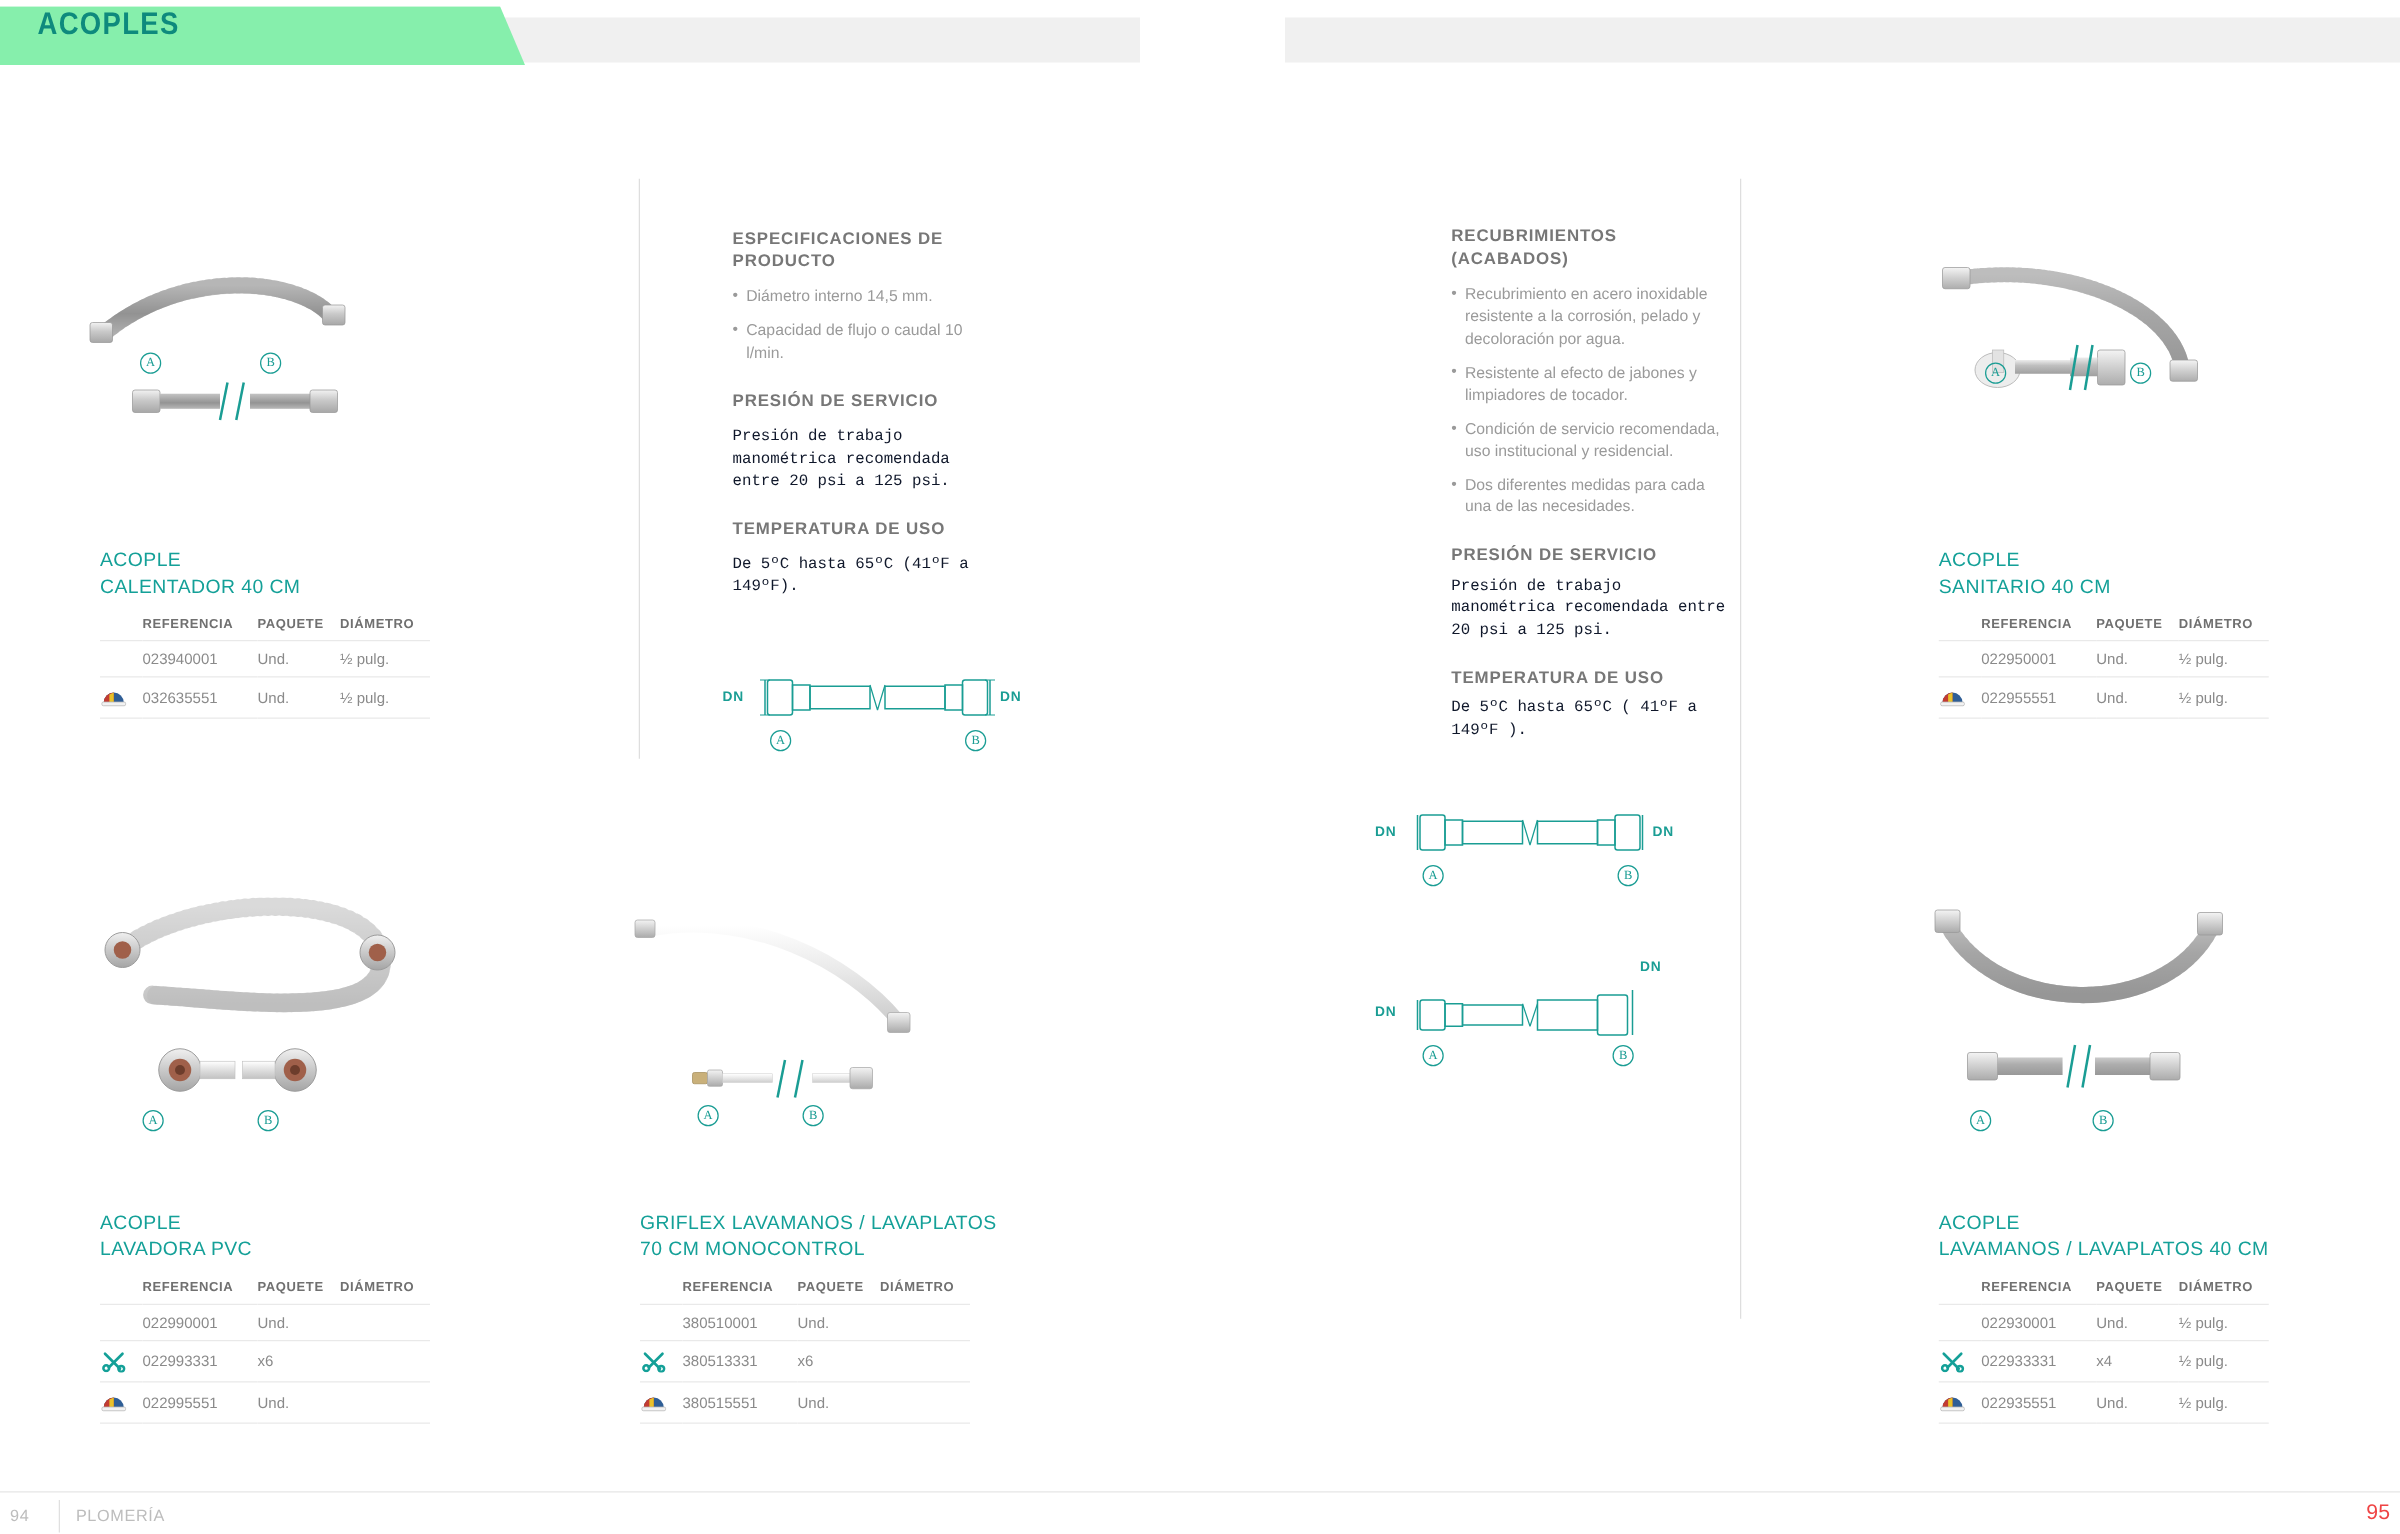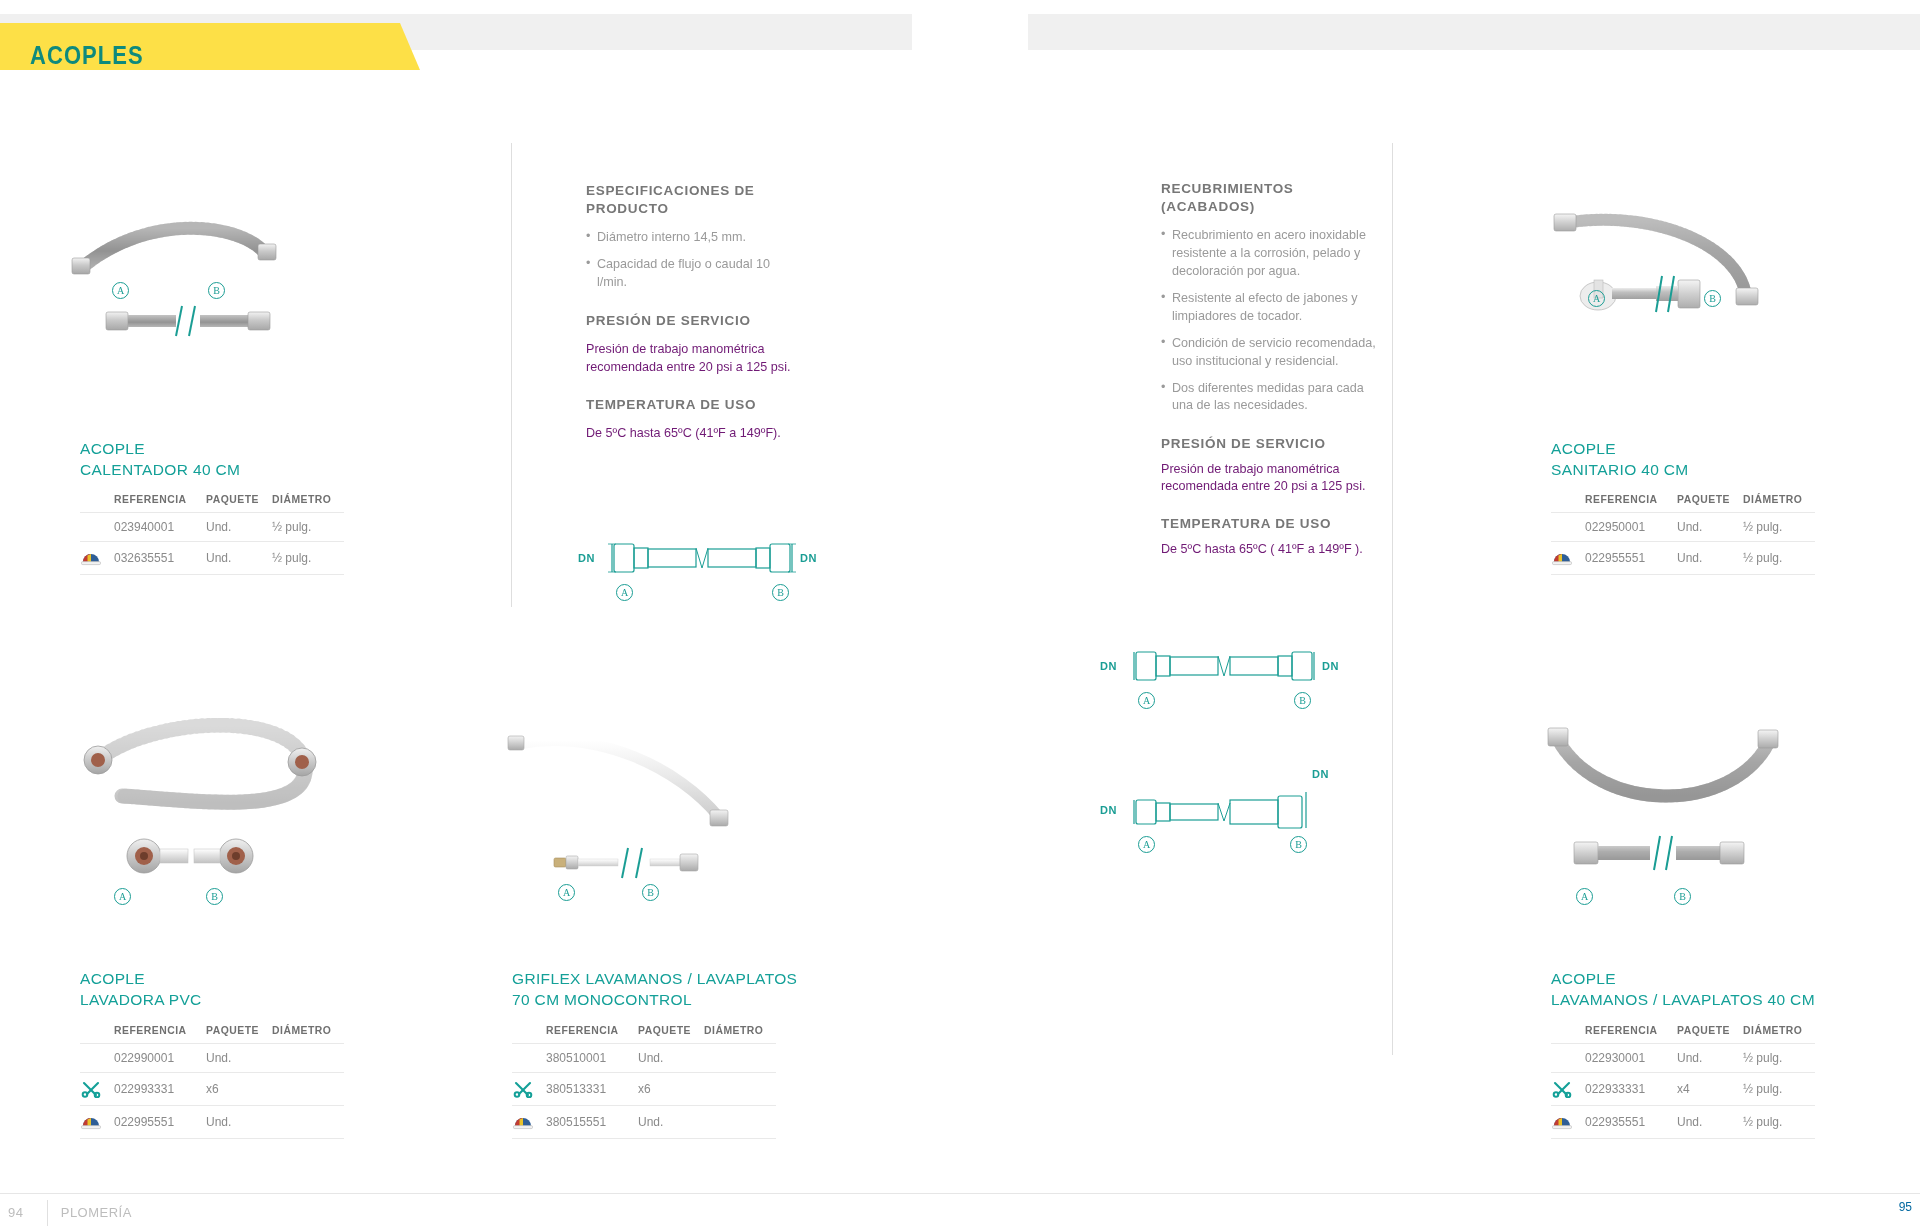--- a/index.html
+++ b/index.html
@@ -18,25 +18,25 @@
   
   .band {
     position: absolute; top: 14px; height: 36px;
     background: #f0f0f0;
   }
   .band-left  { left: 0px;    width: 912px; }
   .band-right { left: 1028px; width: 920px; }
 
   
   .header-tag {
-    position: absolute; left: 0px; top: 23px;
+    position: absolute; left: 0px; top: 5px;
     width: 420px; height: 47px;
-    background: #fde047;
+    background: #86efac;
     clip-path: polygon(0 0, 400px 0, 420px 100%, 0 100%);
-    display: flex; align-items: flex-end;
+    display: flex; align-items: flex-start;
   }
   .header-tag span {
     margin-left: 30px;
     color: #0e8a7d;
     font-size: 25px;
     font-weight: bold;
     letter-spacing: 1.2px;
     font-stretch: condensed;
     transform: scaleX(0.88);
     transform-origin: left center;
@@ -61,21 +61,21 @@
     position: absolute; left: 8px; top: 6px;
     font-size: 13px; color: #bdbdbd; letter-spacing: 0.5px;
   }
   .foot-left .num { margin-right: 19px; }
   .foot-left .sep {
     display: inline-block; width: 1px; height: 26px;
     background: #e0e0e0; vertical-align: -9px; margin-right: 9px;
   }
   .foot-right {
     position: absolute; right: 8px; top: 6px;
-    font-size: 12px; color: #0369a1;
+    font-size: 17px; color: #ef4444;
   }
 
   
   .block { position: absolute; }
 
   .prod-title {
     color: #14a098;
     font-size: 15.5px;
     font-weight: normal;
     letter-spacing: 0.35px;
@@ -86,23 +86,24 @@
   
   .spec-h {
     color: #777777;
     font-size: 13.5px;
     font-weight: bold;
     letter-spacing: 0.7px;
     line-height: 1.35;
     text-transform: uppercase;
   }
   .spec-p {
-    color: #701a75;
+    color: #0f172a;
     font-size: 12.6px;
     line-height: 1.42;
+    font-family: Liberation Mono, monospace;
   }
   .spec-ul { list-style: none; }
   .spec-ul li {
     color: #9a9a9a;
     font-size: 12.6px;
     line-height: 1.42;
     position: relative;
     padding-left: 11px;
     margin-bottom: 9px;
   }

